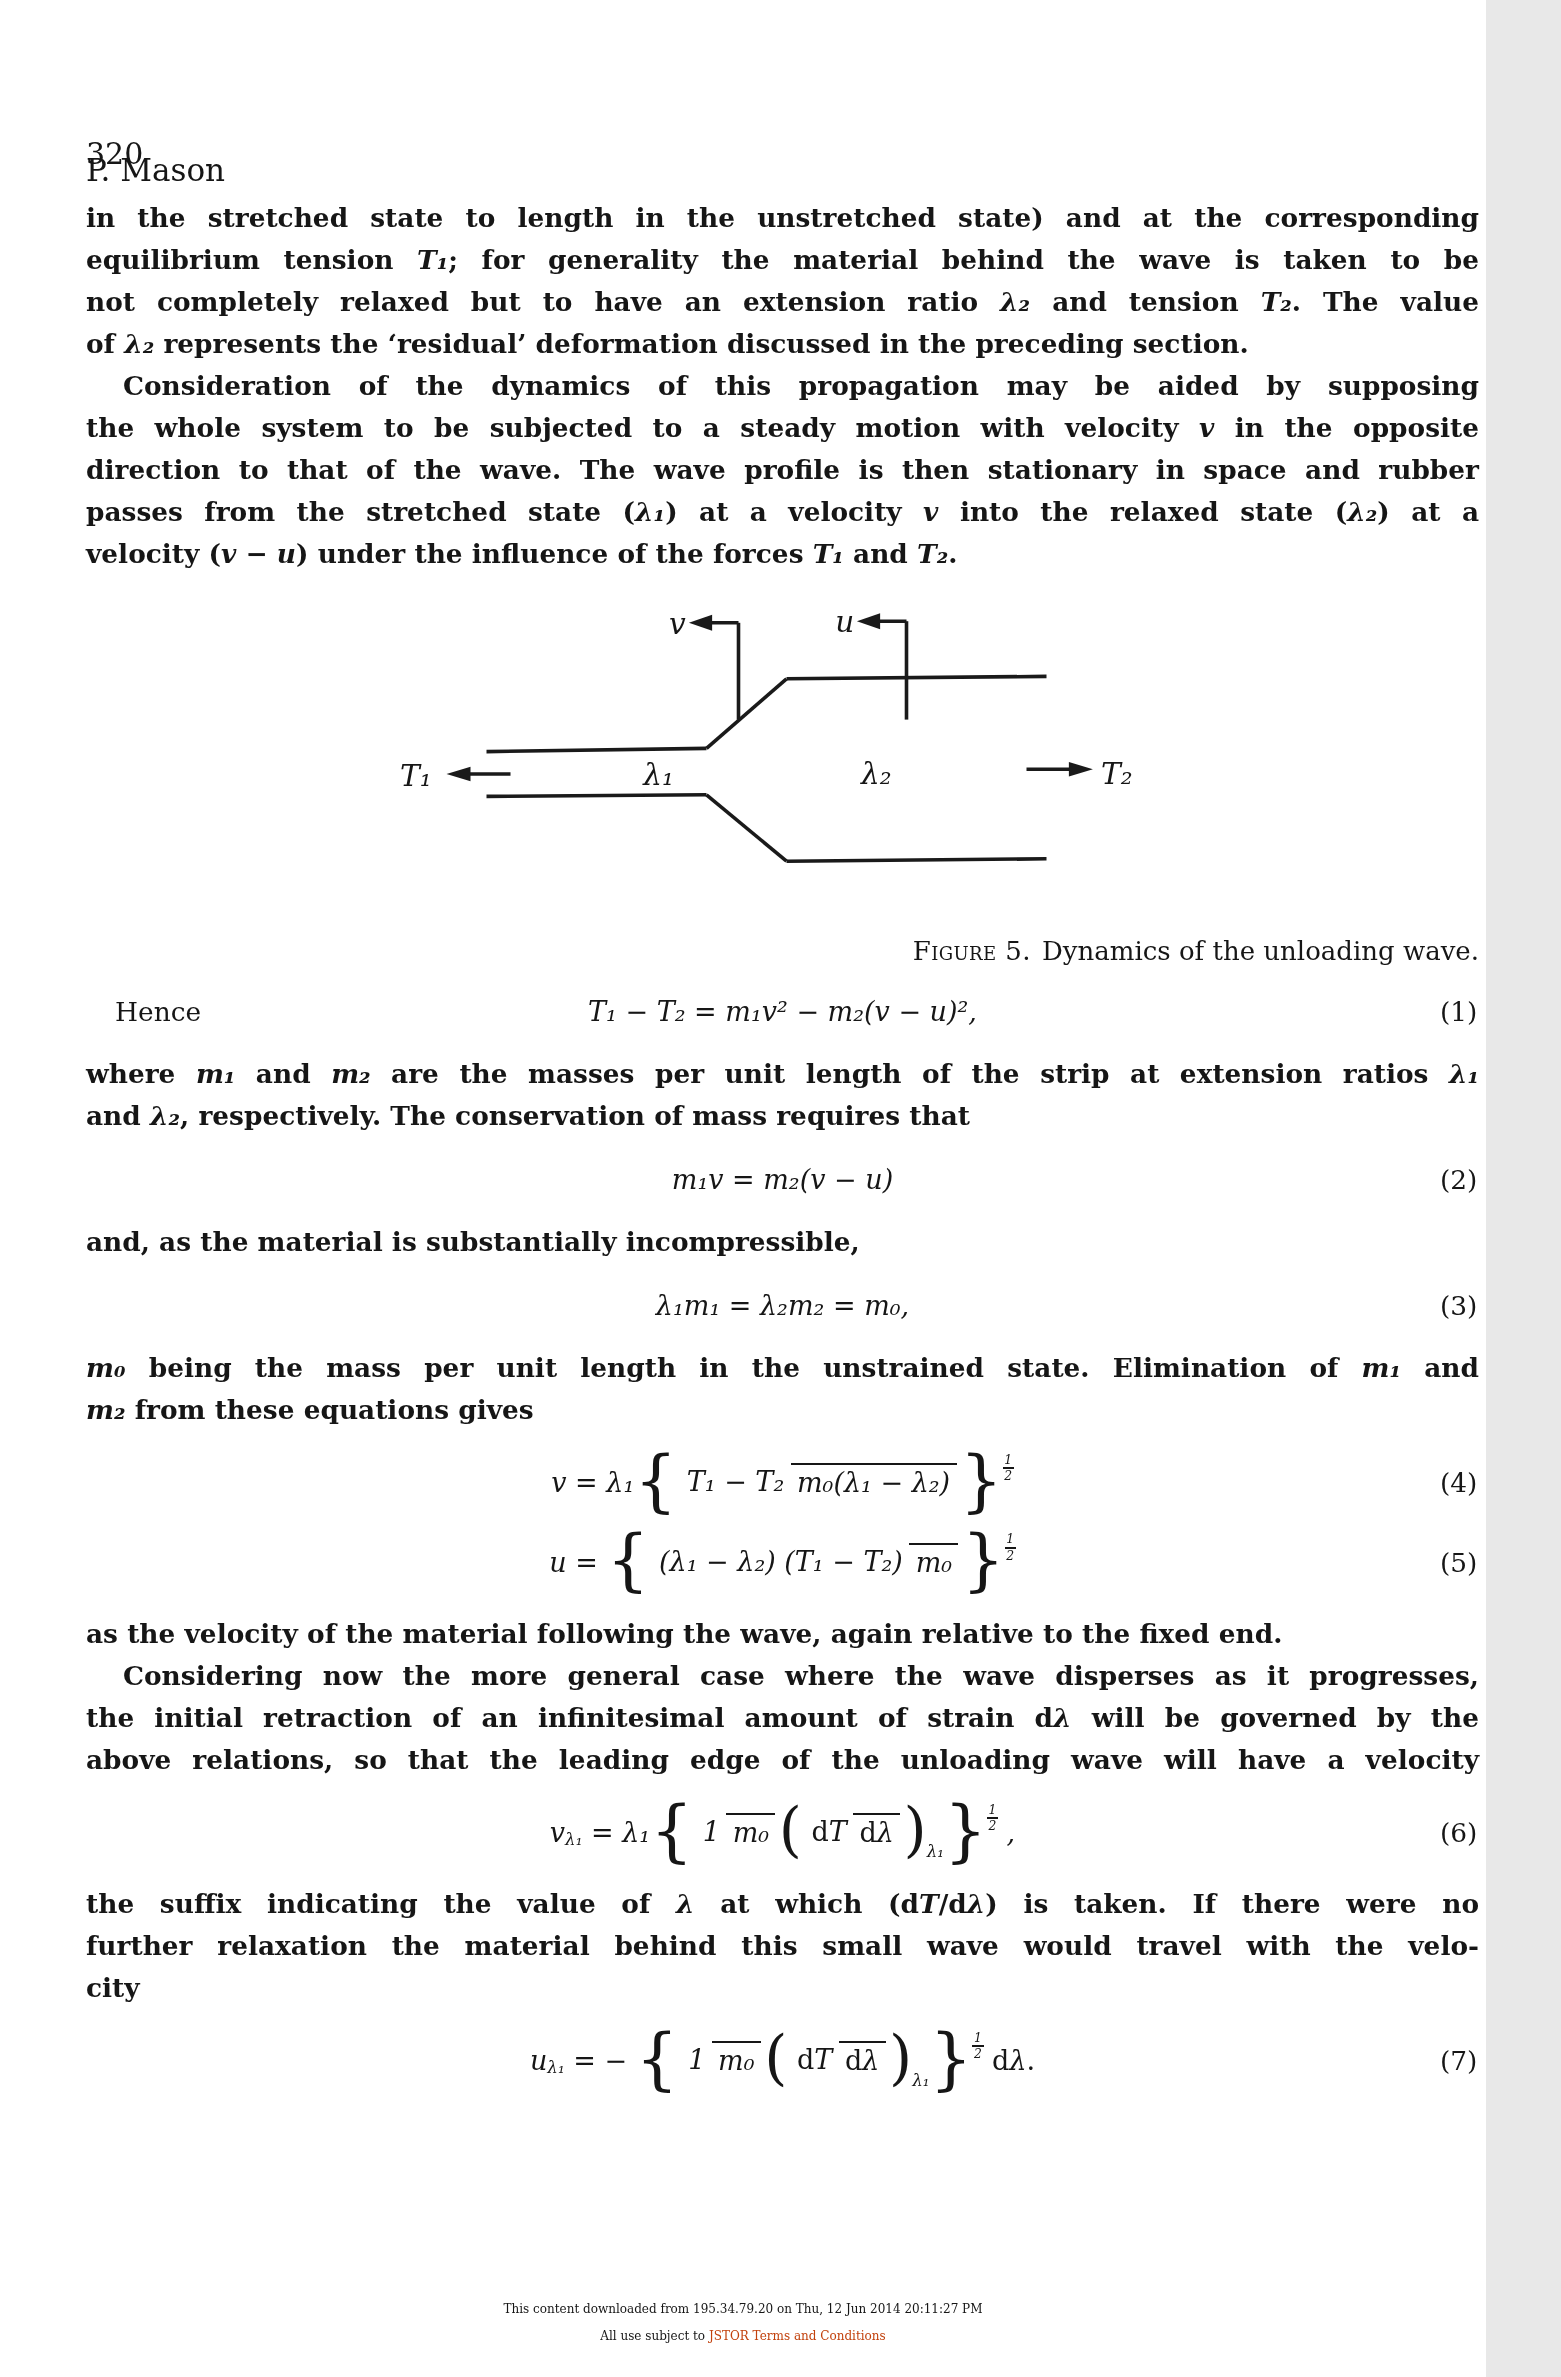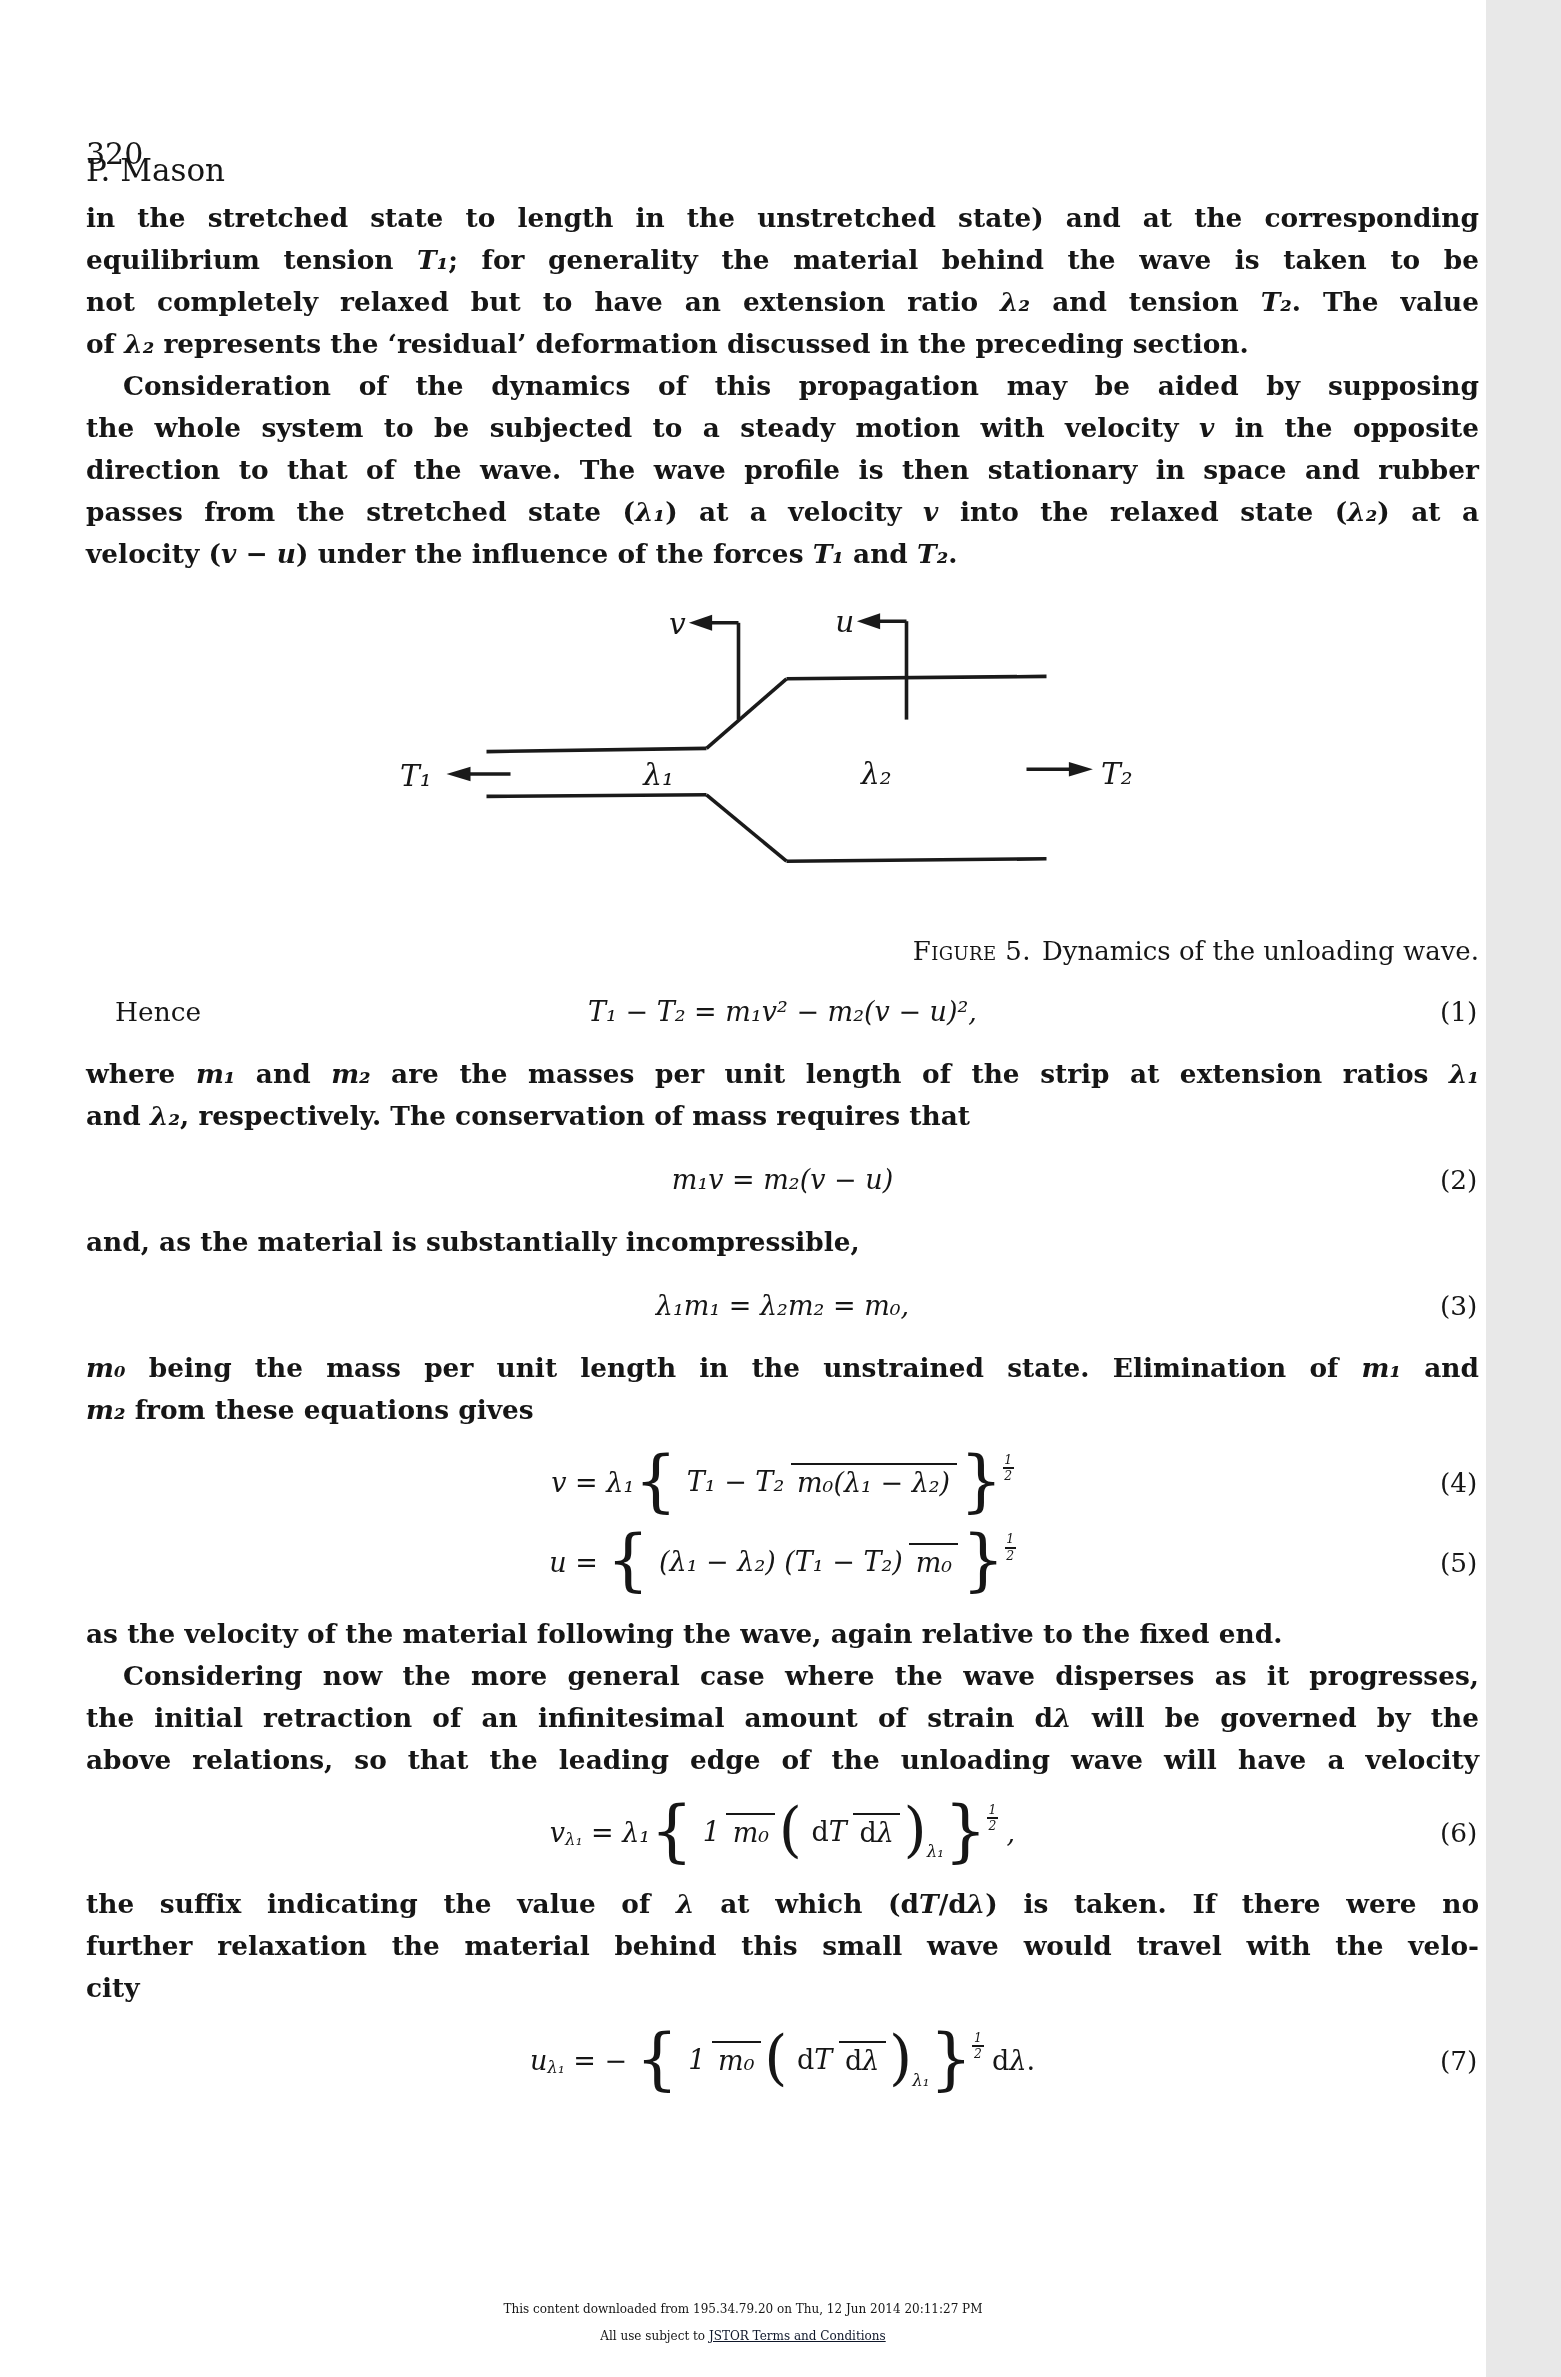--- a/index.html
+++ b/index.html
@@ -34,21 +34,21 @@
          line-height:1.25;margin:0 3.2px;}
   .mfrac .den{border-top:2.4px solid #161616;}
   .mfrac .num,.mfrac .den{padding:1.6px 6.4px;white-space:pre;}
   .mbig{font-style:normal;line-height:.85;display:inline-block;vertical-align:middle;
         transform:translateY(-1.6px);}
   .sfrac{display:inline-flex;flex-direction:column;align-items:center;font-size:46%;
          line-height:1.15;position:relative;top:-1.15em;font-style:italic;}
   .sfrac .d{border-top:2px solid #161616;padding:0 1.6px;}
   .footer{position:absolute;left:0;right:0;bottom:27px;text-align:center;
           font-size:12px;line-height:27px;font-style:normal;}
-  .footer a{color:#0f172a;text-decoration:underline;cursor:pointer;}
+  .footer a{color:#c2410c;cursor:pointer;}
 </style>
 </head>
 <body>
 
 <div class="page">
   <div class="content">
     <div class="pghead">
       <span class="pgnum">320</span>
       <span class="author">P. Mason</span>
     </div>

